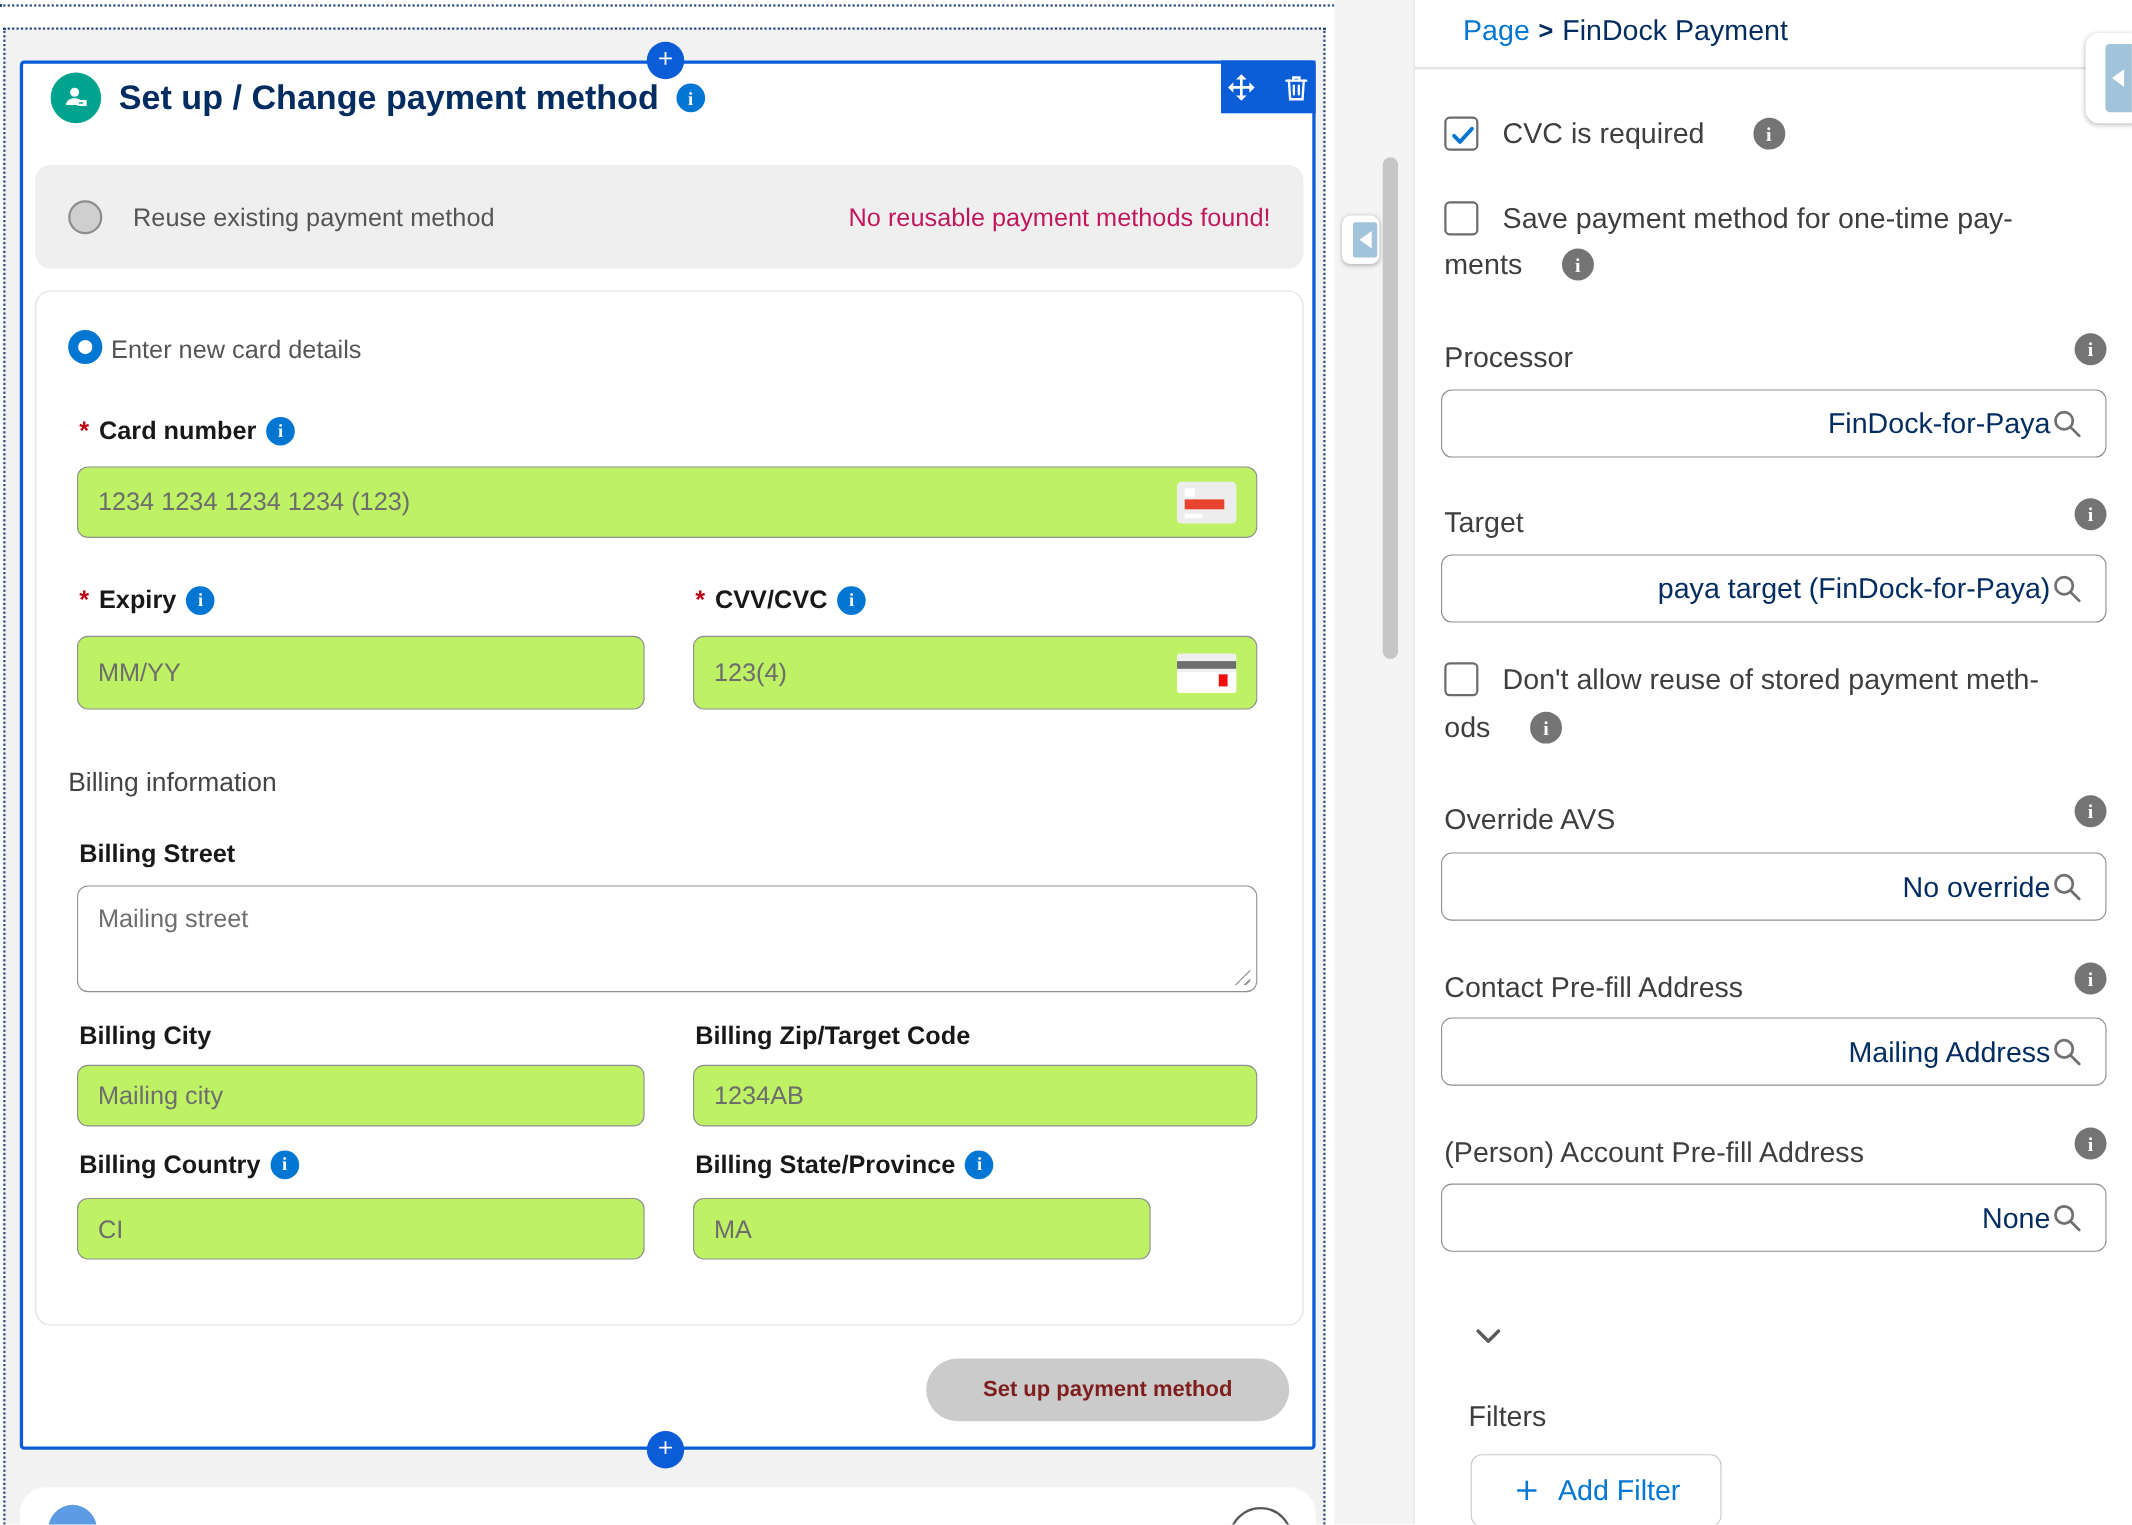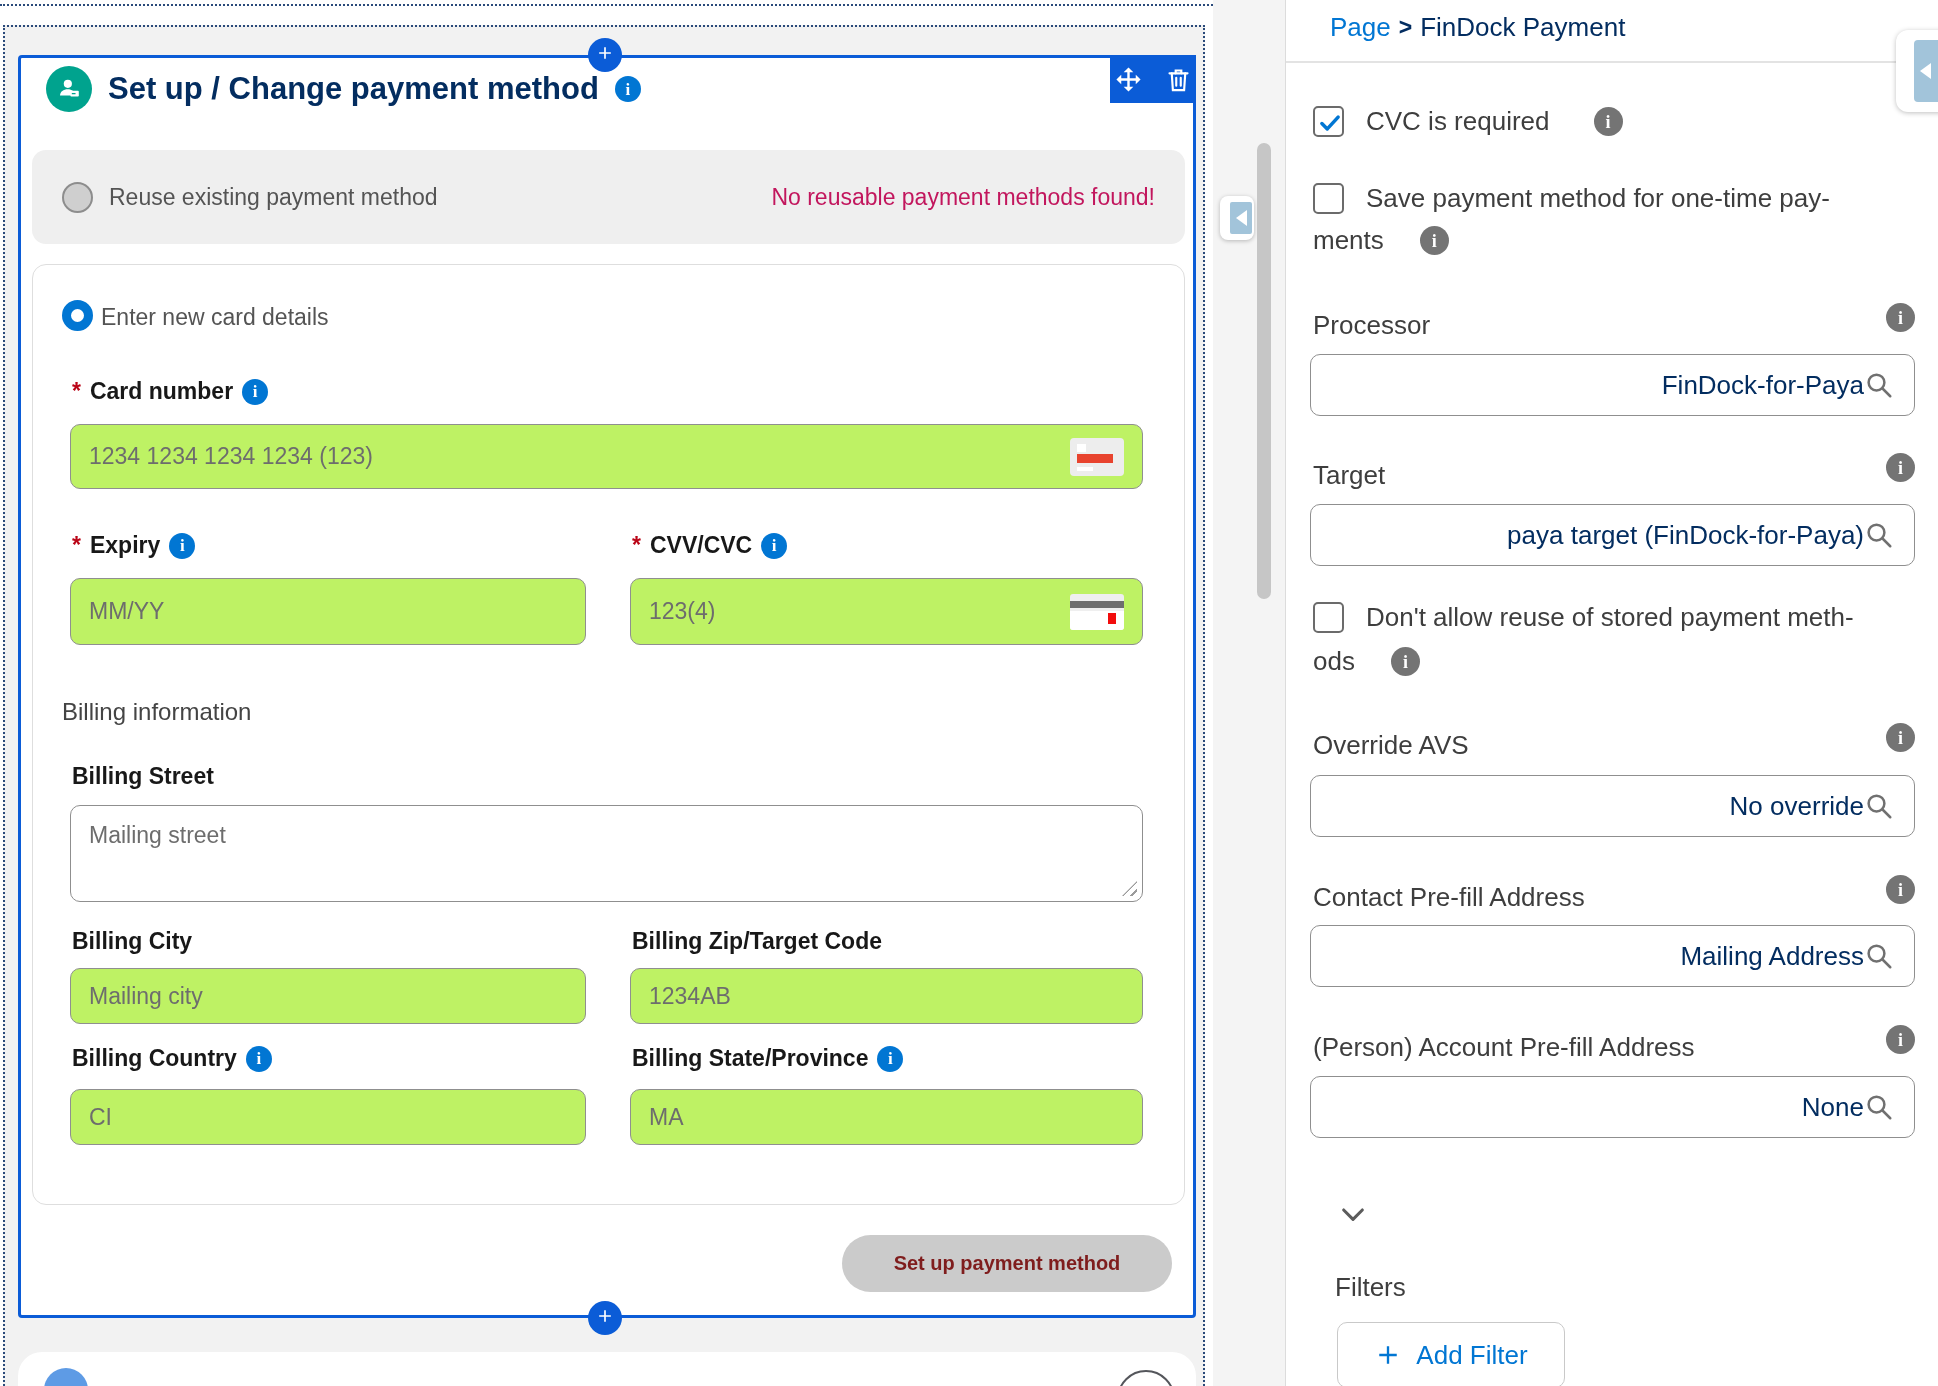--- a/index.html
+++ b/index.html
@@ -25,21 +25,21 @@
   .toolbar{left:1110px;top:55px;width:86px;height:48px;background:var(--accent);display:flex;align-items:center;justify-content:center;gap:22px;z-index:4}
   .hdr{left:46px;top:66px;display:flex;align-items:center;gap:16px}
   .hdr-icon{width:46px;height:46px;border-radius:50%;background:var(--teal);display:flex;align-items:center;justify-content:center}
   .hdr-title{font-size:31px;font-weight:600;color:var(--navy)}
   .info{display:inline-flex;align-items:center;justify-content:center;border-radius:50%;color:#fff;
     font-family:"Liberation Serif",serif;font-weight:700;line-height:1}
   .info.blue{background:var(--link);width:26px;height:26px;font-size:17px}
   .info.gray{background:#747474;width:29px;height:29px;font-size:18px}
 
   .reuse-bar{left:32px;top:150px;width:1153px;height:94px;background:#efefef;border-radius:14px;
-    display:flex;align-items:center;padding:0 30px;gap:16px}
+    display:flex;align-items:center;padding:0 30px;gap:28px}
   .radio{width:31px;height:31px;border-radius:50%;flex:0 0 auto}
   .radio.off{background:#cfcfcf;border:2.5px solid #8d8d8d}
   .radio.on{background:#fff;border:9px solid var(--link)}
   .reuse-lbl{font-size:23px;color:#545454}
   .reuse-msg{margin-left:auto;font-size:23px;color:var(--error)}
 
   .inner-box{left:32px;top:264px;width:1153px;height:941px;background:#fff;border:1.5px solid #dedede;border-radius:14px}
   .newcard-row{left:62px;top:300px;display:flex;align-items:flex-end;gap:8px}
   .newcard-lbl{font-size:23px;color:#545454}
 
@@ -226,21 +226,21 @@
   <span>Billing Country</span>
   <span class="info blue">i</span>
 </div>
 <div class="abs flabel" style="left:632px;top:1045px">
   <span>Billing State/Province</span>
   <span class="info blue">i</span>
 </div>
 <div class="abs field" style="left:70px;top:1089px;width:516px;height:56px">
   <span>CI</span>
 </div>
-<div class="abs field" style="left:630px;top:1089px;width:513px;height:56px">
+<div class="abs field" style="left:630px;top:1089px;width:416px;height:56px">
   <span>MA</span>
 </div>
 
 <div class="abs submit">Set up payment method</div>
 
 <div class="abs next-card"></div>
 <div class="abs next-blue"></div>
 <div class="abs next-ring"></div>
 
 <div class="abs gutter"></div>

